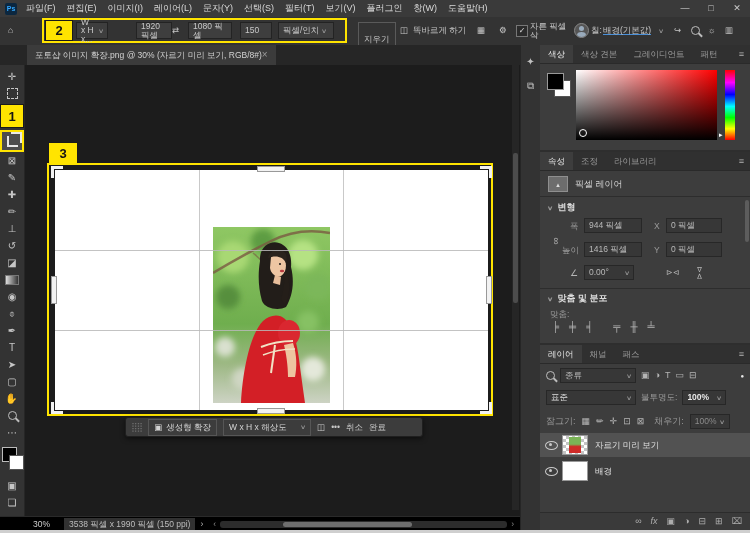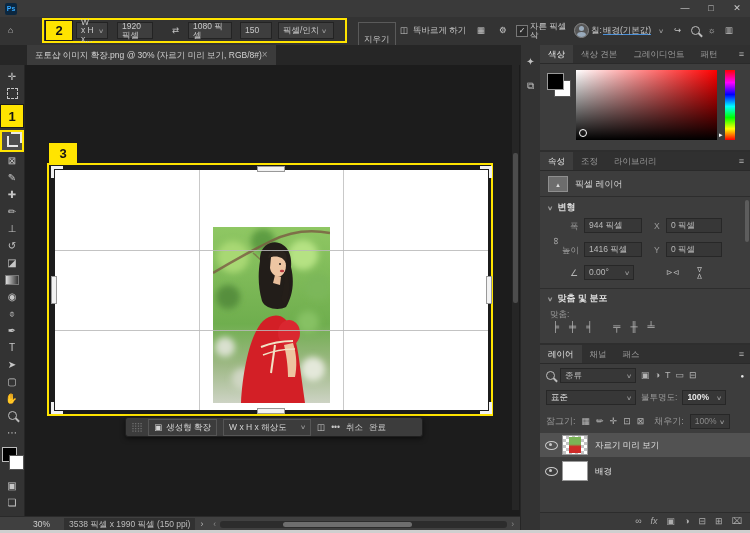--- a/index.html
+++ b/index.html
@@ -67,21 +67,21 @@
   .edge-v{position:absolute;width:6px;height:28px;background:#f2f2f2;border:1px solid #999;box-sizing:border-box}
   .photo{position:absolute;left:158px;top:57px;width:117px;height:176px}
   
   .ctxbar{position:absolute;left:100px;top:352px;width:298px;height:20px;background:#3c3c3c;
           border:1px solid #1f1f1f;border-radius:3px;box-shadow:0 2px 5px rgba(0,0,0,.5);
           display:flex;align-items:center;padding:0 5px;gap:6px;box-sizing:border-box;font-size:8.5px}
   .ctxbtn{display:flex;align-items:center;gap:4px;border:1px solid #565656;height:15px;padding:0 5px;color:#d5d5d5}
   .ctxdd{display:flex;align-items:center;gap:14px;border:1px solid #565656;height:15px;padding:0 5px;color:#d5d5d5}
   .grip{color:#6e6e6e;font-size:9px;letter-spacing:-1px}
   
-  .statusbar{position:absolute;left:0;top:516px;width:520px;height:14px;background:#404040;
+  .statusbar{position:absolute;left:0;top:516px;width:520px;height:14px;background:#000000;
              border-top:1px solid #2a2a2a;display:flex;align-items:center;font-size:8.5px;color:#bdbdbd}
   .htrack{flex:1;height:7px;background:#2c2c2c;margin:0 4px;position:relative;border-radius:3px}
   .hthumb{position:absolute;left:22%;width:45%;top:1px;height:5px;background:#6e6e6e;border-radius:3px}
   .vscroll{position:absolute;right:1px;top:0;width:7px;height:445px;background:#262626}
   .vthumb{position:absolute;left:1px;top:88px;width:5px;height:150px;background:#4c4c4c;border-radius:2px}
   
   .dock{position:absolute;left:520px;top:45px;width:20px;height:488px;background:#333333;
         border-left:1px solid #262626;display:flex;flex-direction:column;align-items:center;padding-top:12px;gap:14px;box-sizing:border-box}
   .dockic{color:#c0c0c0;font-size:10px}
   
@@ -119,36 +119,49 @@
   .icg{color:#b5b5b5}
   .rot90{display:inline-block;transform:rotate(90deg)}
 </style>
 </head>
 <body>
 
 <div class="app">
 
   <div class="titlebar">
     <div class="pslogo">Ps</div>
+    <div class="menus">
+      <span>파일(F)</span>
+      <span>편집(E)</span>
+      <span>이미지(I)</span>
+      <span>레이어(L)</span>
+      <span>문자(Y)</span>
+      <span>선택(S)</span>
+      <span>필터(T)</span>
+      <span>보기(V)</span>
+      <span>플러그인</span>
+      <span>창(W)</span>
+      <span>도움말(H)</span>
+    </div>
     <div class="winctl">
       <span>—</span>
       <span>□</span>
       <span>✕</span>
     </div>
   </div>
 
   <div class="optionsbar">
     <div class="ob" style="left:8px">⌂</div>
     <div class="hl" style="left:42px;top:1px;width:305px;height:25px"></div>
     <div class="numlab" style="left:45px;top:3px;width:28px;height:21px">2</div>
     <div class="ob obdd" style="left:76px;width:32px">
       <span>W x H x...</span>
       <span class="chev">∨</span>
     </div>
-    <div class="ob obfield" style="left:117px;width:36px">
+    <div class="ob obfield" style="left:136px;width:36px">
       <span>1920 픽셀</span>
     </div>
     <div class="ob" style="left:172px">⇄</div>
     <div class="ob obfield" style="left:188px;width:44px">
       <span>1080 픽셀</span>
     </div>
     <div class="ob obfield" style="left:240px;width:32px">
       <span>150</span>
     </div>
     <div class="ob obdd" style="left:278px;width:56px">

